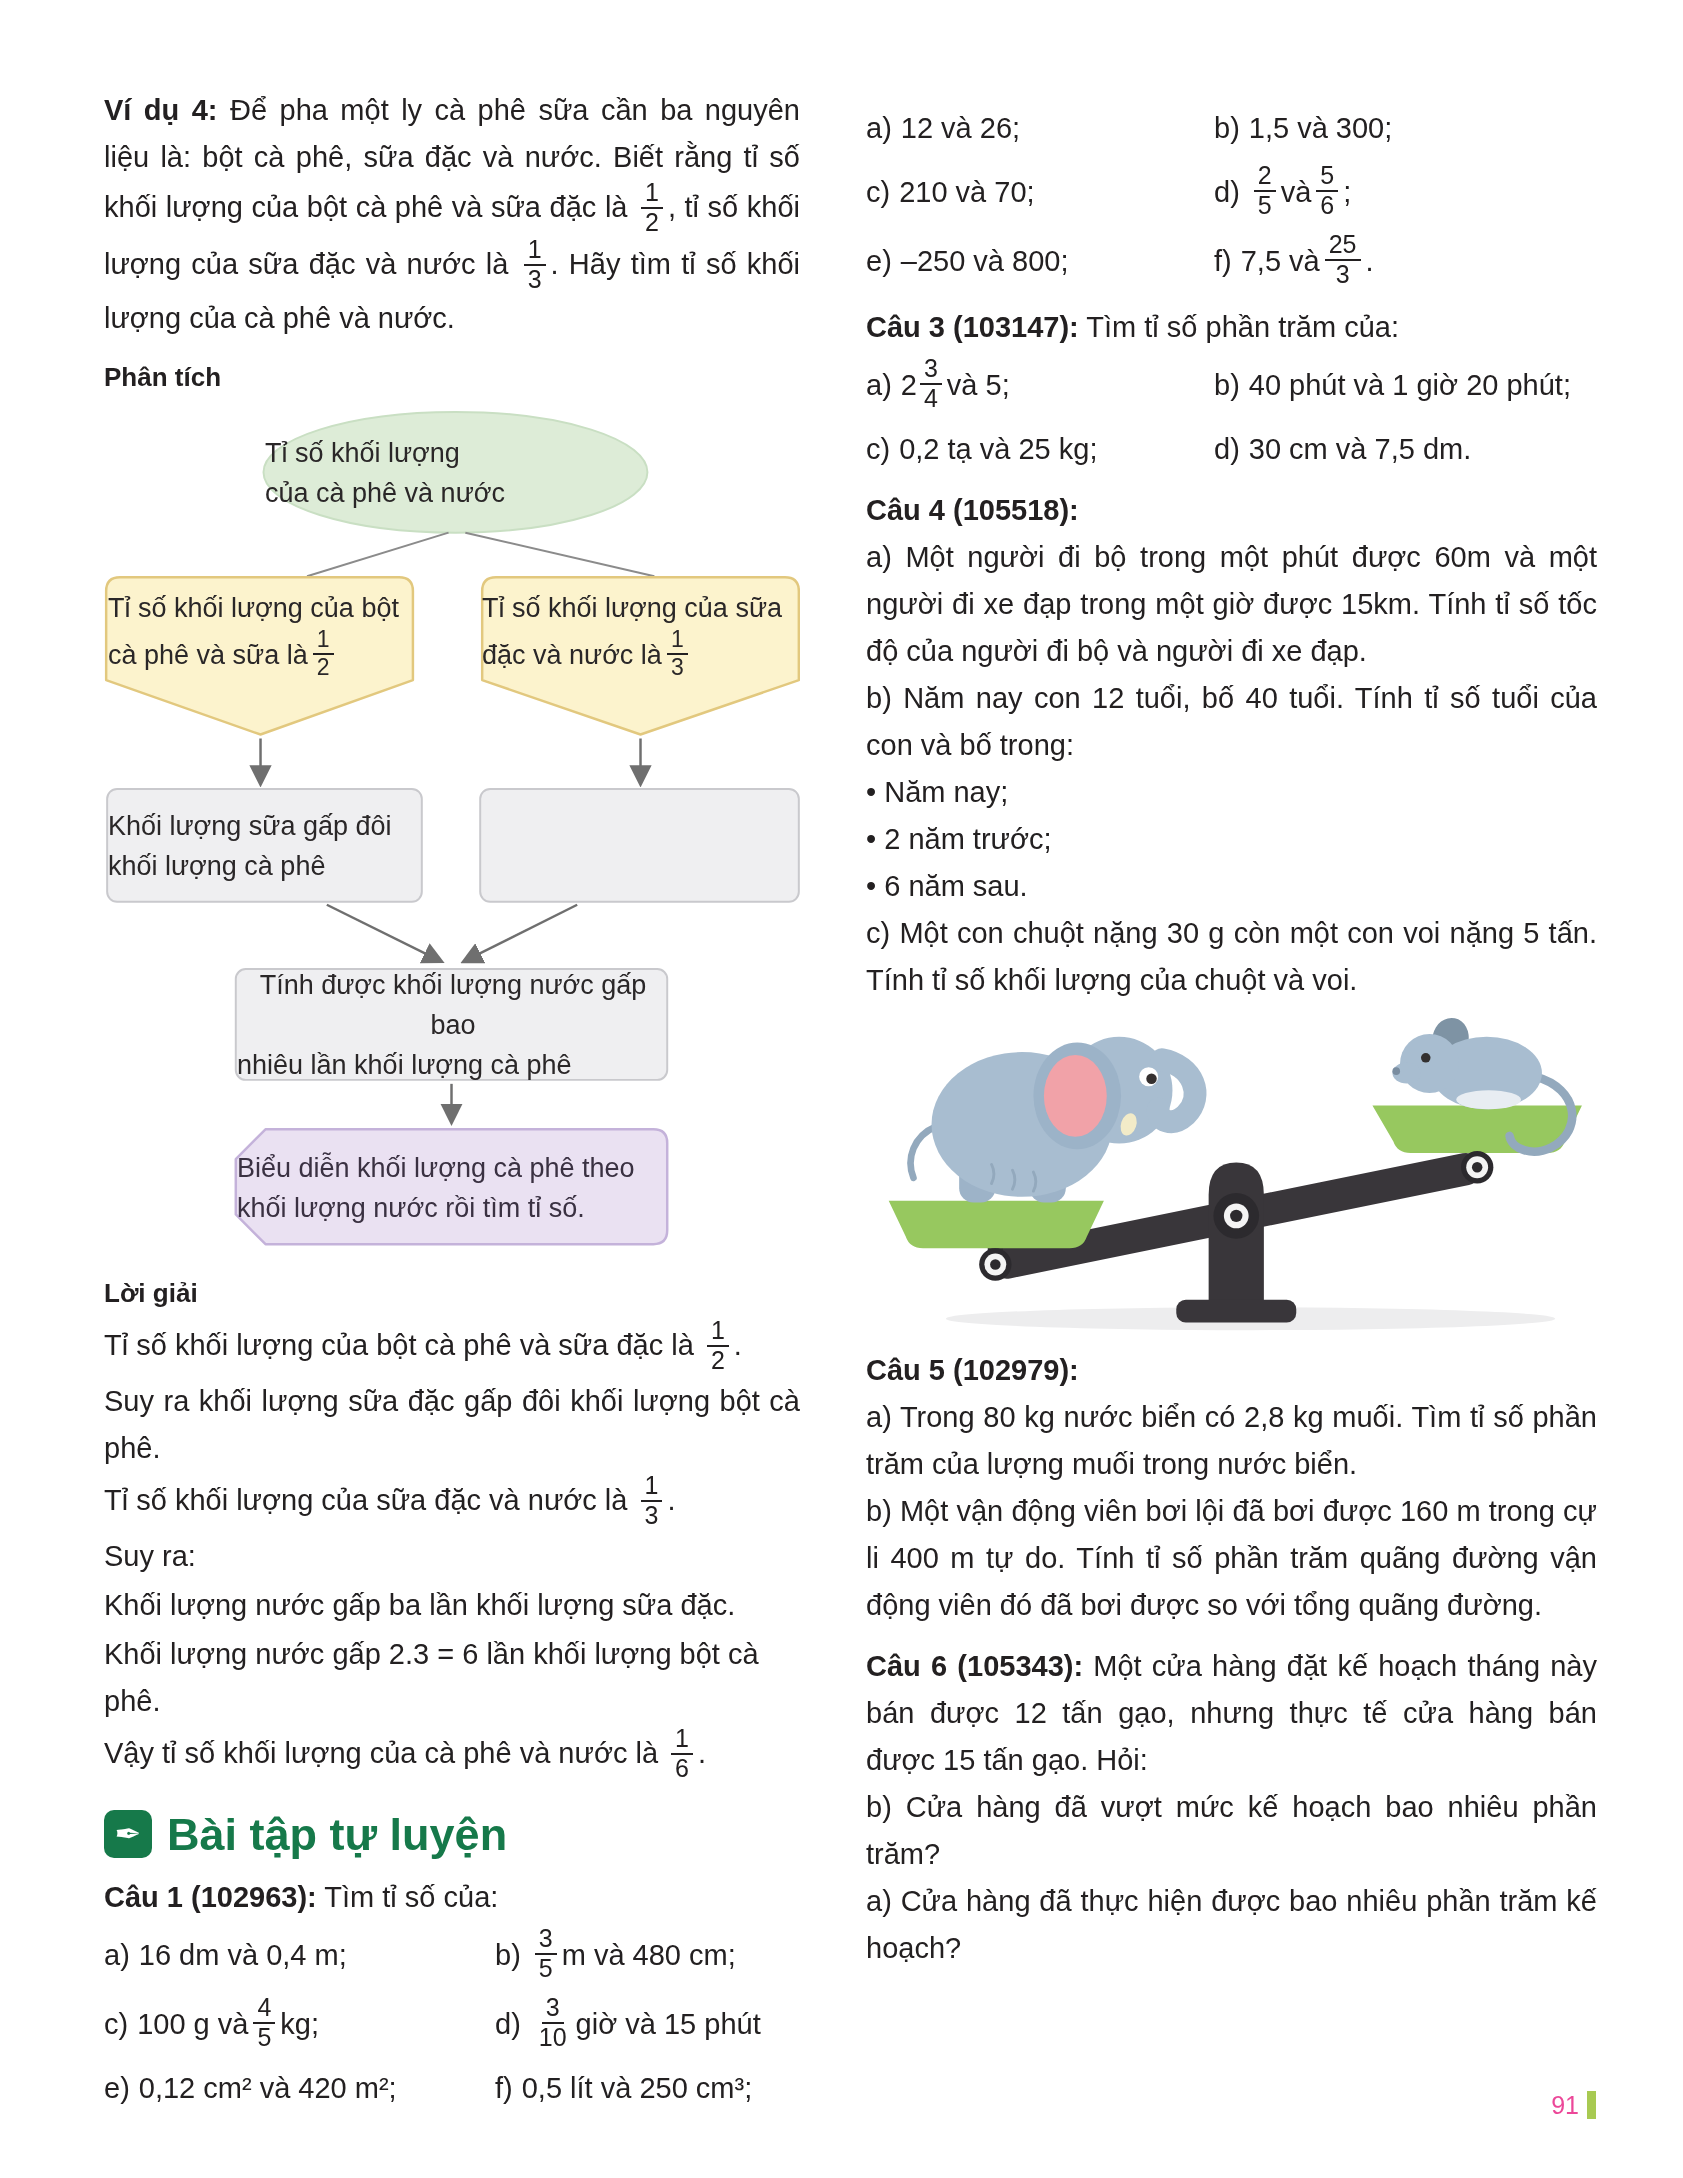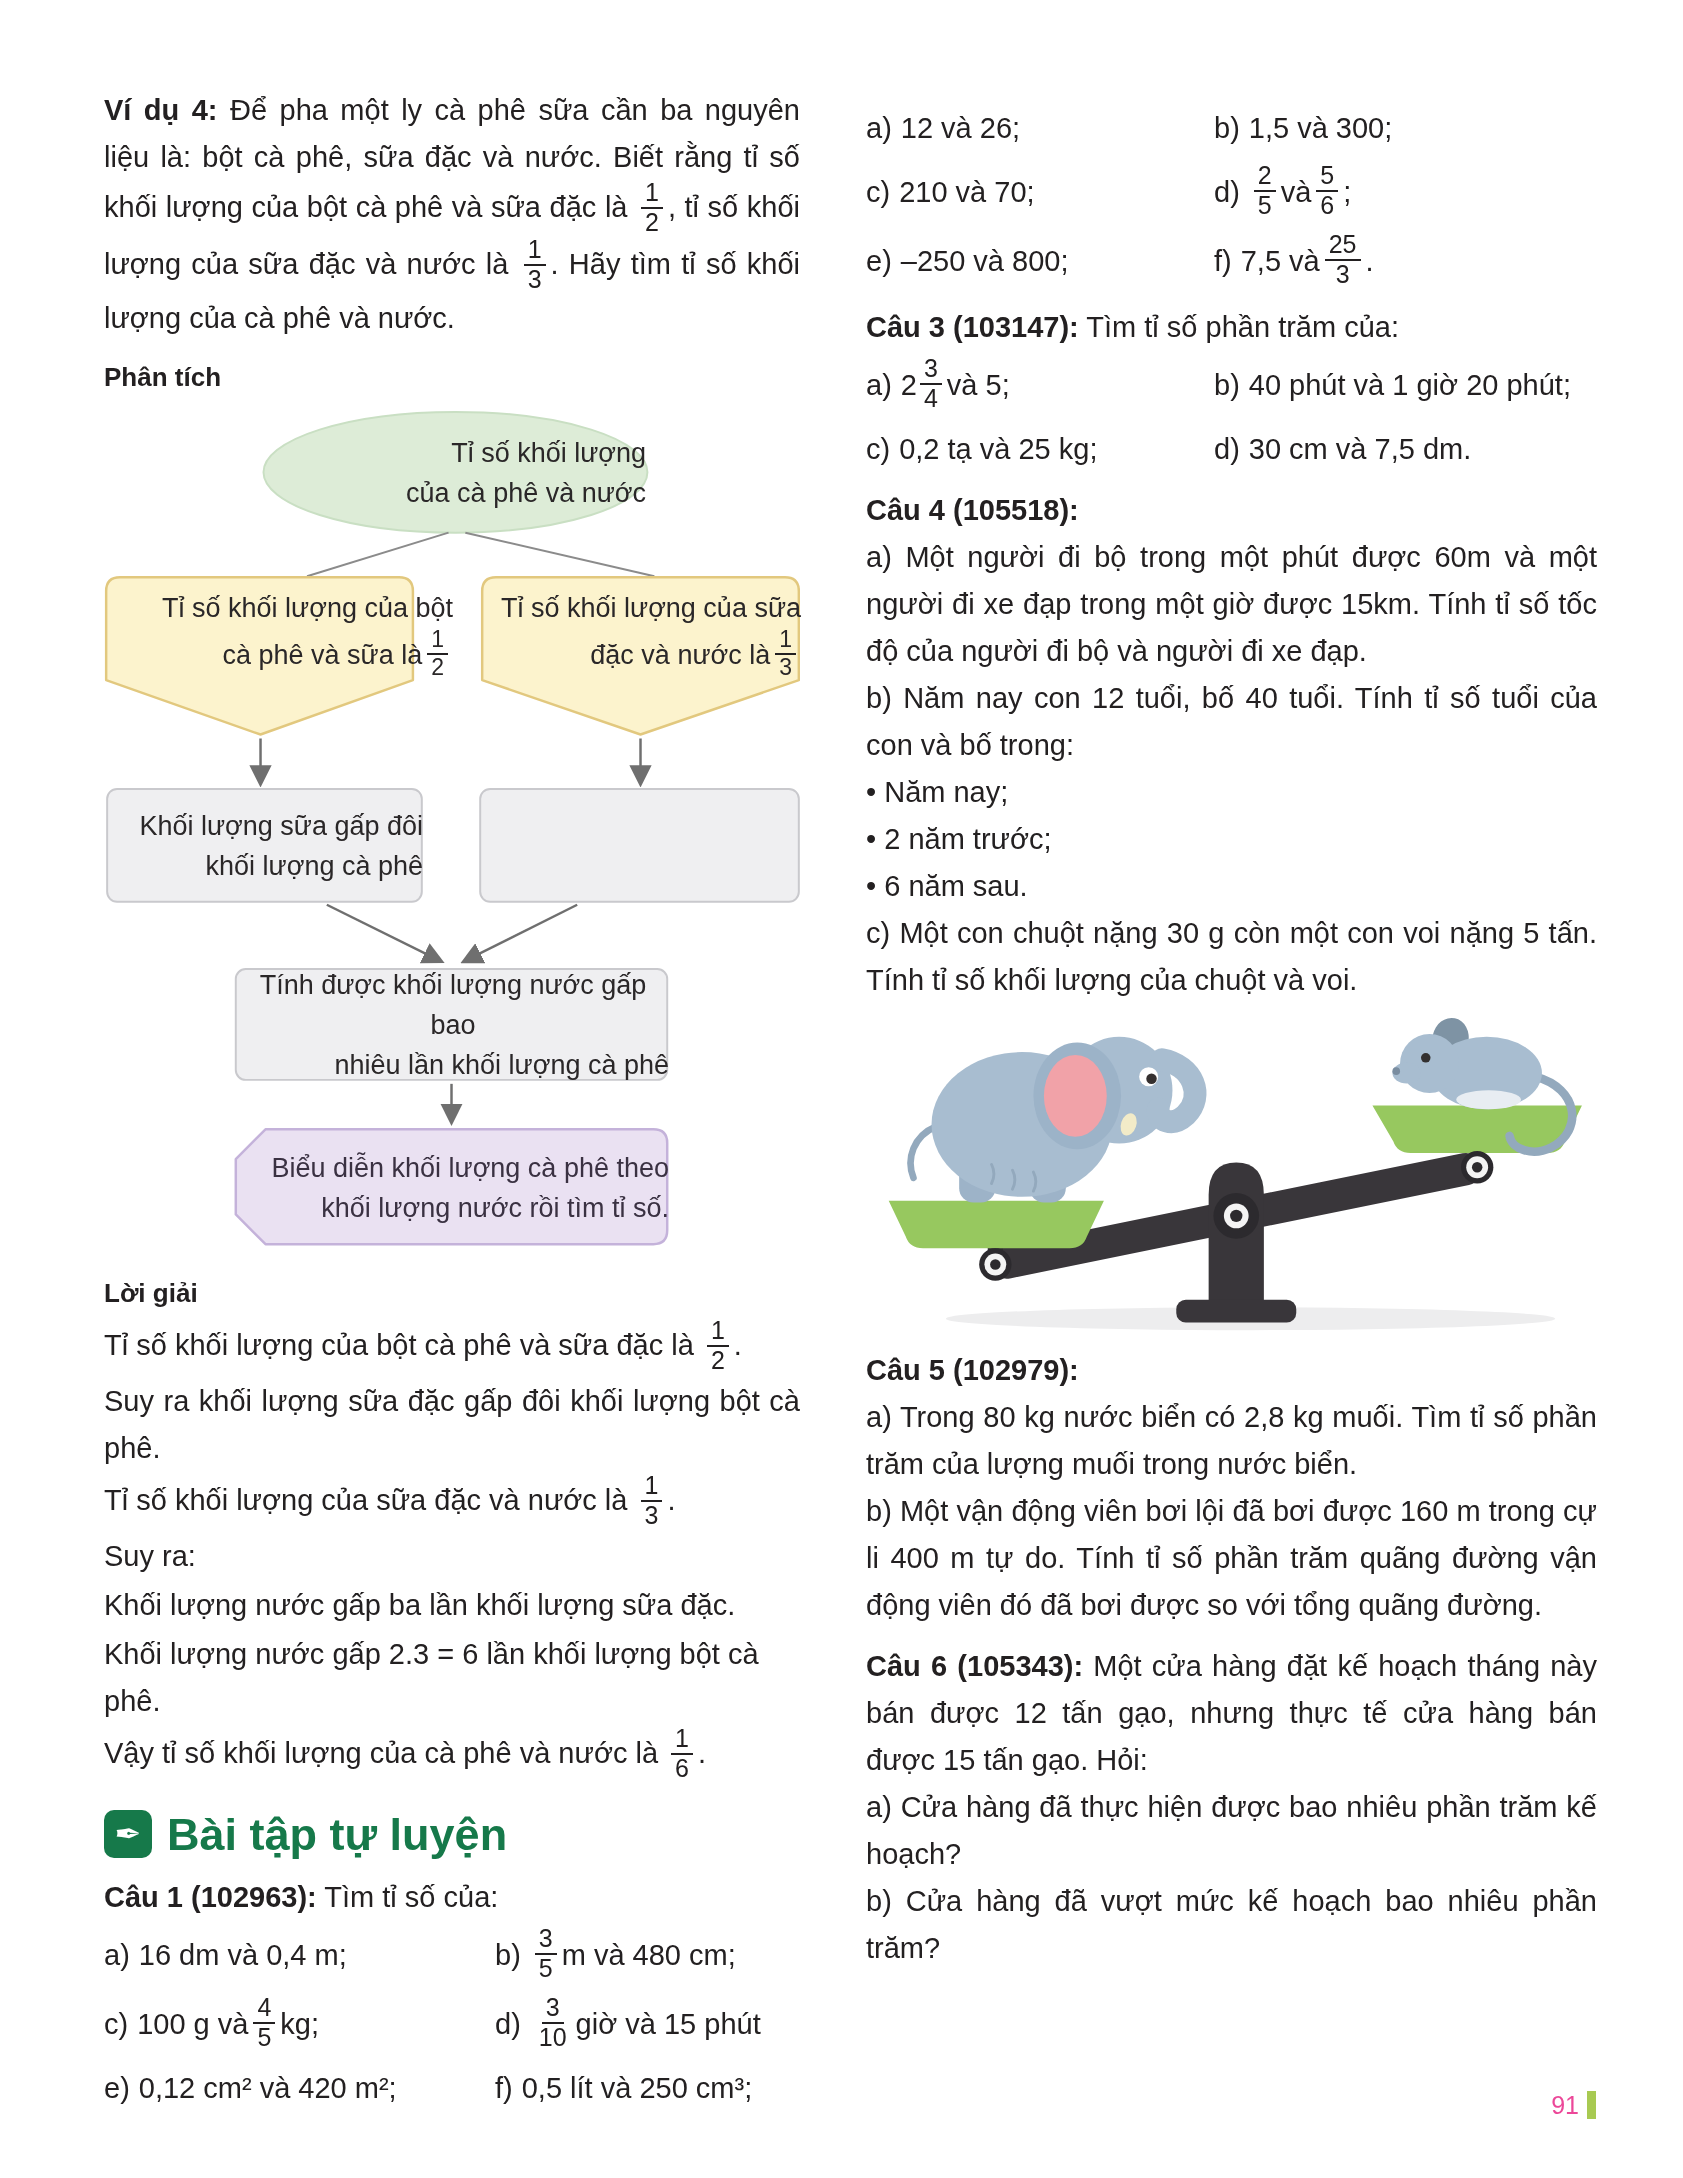--- a/index.html
+++ b/index.html
@@ -18,21 +18,21 @@
   .frac{display:inline-flex;flex-direction:column;align-items:center;vertical-align:middle;
         line-height:1.1;font-size:25px;margin:0 5px;transform:translateY(-2px)}
   .frac .fn{padding:0 4px;border-bottom:2.2px solid #232021}
   .frac .fd{padding:0 4px}
   .mixed{display:inline-flex;align-items:center}
   .mixed .frac{margin-left:3px}
   
   .flowchart{position:relative;width:696px;height:851px;margin-top:6px}
   .fc-svg{position:absolute;left:0;top:0}
   .fc-text{position:absolute;text-align:center;font-size:27px;line-height:40px;color:#2a2728;
-           display:flex;flex-direction:column;align-items:flex-end;justify-content:center}
+           display:flex;flex-direction:column;align-items:flex-start;justify-content:center}
   .fc-text .frac{font-size:23px;transform:translateY(-1px)}
   .fc-root{left:161px;top:8px;width:381px;height:115px}
   .fc-y1{left:4px;top:172px;width:345px;height:111px}
   .fc-y2{left:378px;top:172px;width:319px;height:111px}
   .fc-g1{left:4px;top:382px;width:315px;height:113px}
   .fc-g2{left:376px;top:382px;width:321px;height:113px}
   .fc-g3{left:133px;top:562px;width:432px;height:111px}
   .fc-p1{left:133px;top:723px;width:432px;height:115px;color:#3a3142}
   .fc-line2{display:flex;align-items:center;justify-content:center}
   
@@ -336,21 +336,21 @@
         <circle cx="628" cy="161" r="5.5" fill="#2c2a2e"></circle>
       </g>
     </svg>
   </div>
 
   <p class="qhead"><b>Câu 5 (102979):</b></p>
   <p class="jus">a) Trong 80 kg nước biển có 2,8 kg muối. Tìm tỉ số phần trăm của lượng muối trong nước biển.</p>
   <p class="jus">b) Một vận động viên bơi lội đã bơi được 160 m trong cự li 400 m tự do. Tính tỉ số phần trăm quãng đường vận động viên đó đã bơi được so với tổng quãng đường.</p>
 
   <p class="jus qhead"><b>Câu 6 (105343):</b> <span>Một cửa hàng đặt kế hoạch tháng này bán được 12 tấn gạo, nhưng thực tế cửa hàng bán được 15 tấn gạo. Hỏi:</span></p>
+  <p class="jus">b) Cửa hàng đã vượt mức kế hoạch bao nhiêu phần trăm?</p>
   <p class="jus">a) Cửa hàng đã thực hiện được bao nhiêu phần trăm kế hoạch?</p>
-  <p class="jus">b) Cửa hàng đã vượt mức kế hoạch bao nhiêu phần trăm?</p>
 </div>
 
 <div class="pagefoot">
   <span class="pn">91</span>
   <span class="pbar"></span>
 </div>
 
 
 </body></html>

